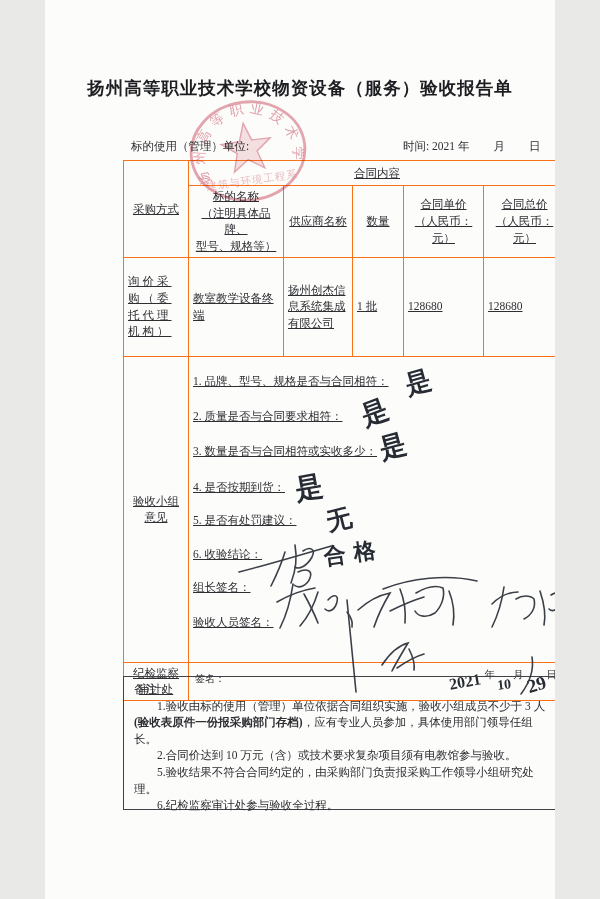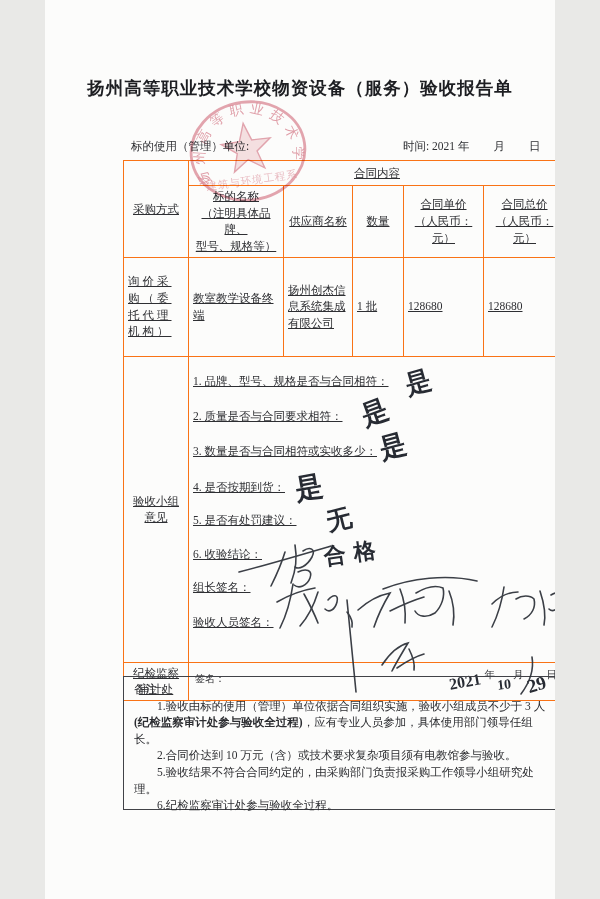--- a/index.html
+++ b/index.html
@@ -125,21 +125,21 @@
       <td colspan="5" class="audit-cell">
         <span class="sign-label">签名：</span>
         <span class="date-group"><span class="hand-num dg-y">2021</span><span class="dg-unit">年</span><span class="hand-num dg-m">10</span><span class="dg-unit">月</span><span class="hand-num dg-d">29</span><span class="dg-unit">日</span></span>
       </td>
     </tr>
   </tbody>
     </table>
 
   <div class="notes-box">
     <p>备注：</p>
-    <p class="note-ind"><span>1.验收由标的使用（管理）单位依据合同组织实施，验收小组成员不少于 3 人</span><span class="note-bold">(纪检监察审计处参与验收全过程)</span><span>，应有专业人员参加，具体使用部门领导任组长。</span></p>
+    <p class="note-ind"><span>1.验收由标的使用（管理）单位依据合同组织实施，验收小组成员不少于 3 人</span><span class="note-bold">(验收表原件一份报采购部门存档)</span><span>，应有专业人员参加，具体使用部门领导任组长。</span></p>
     <p class="note-ind">2.合同价达到 10 万元（含）或技术要求复杂项目须有电教馆参与验收。</p>
     <p class="note-ind">5.验收结果不符合合同约定的，由采购部门负责报采购工作领导小组研究处理。</p>
     <p class="note-ind">6.纪检监察审计处参与验收全过程。</p>
   </div>
 
   <svg class="stamp-svg" width="126" height="112" viewBox="0 0 126 112">
     <g transform="rotate(-8 63 54)">
       <ellipse cx="63" cy="54" rx="57" ry="49" fill="none" stroke="#d9808f" stroke-width="2.8" opacity="0.8"></ellipse>
       <path id="stamp-arc" d="M 24,82 A 45,44 0 1 1 102,82" fill="none"></path>
       <text font-size="13.5" letter-spacing="6" fill="#d9808f" opacity="0.85"><textPath href="#stamp-arc" startOffset="2">扬州高等职业技术学校</textPath></text>

